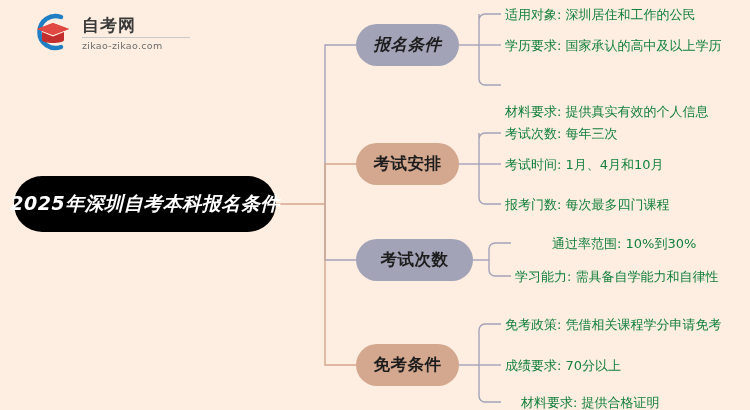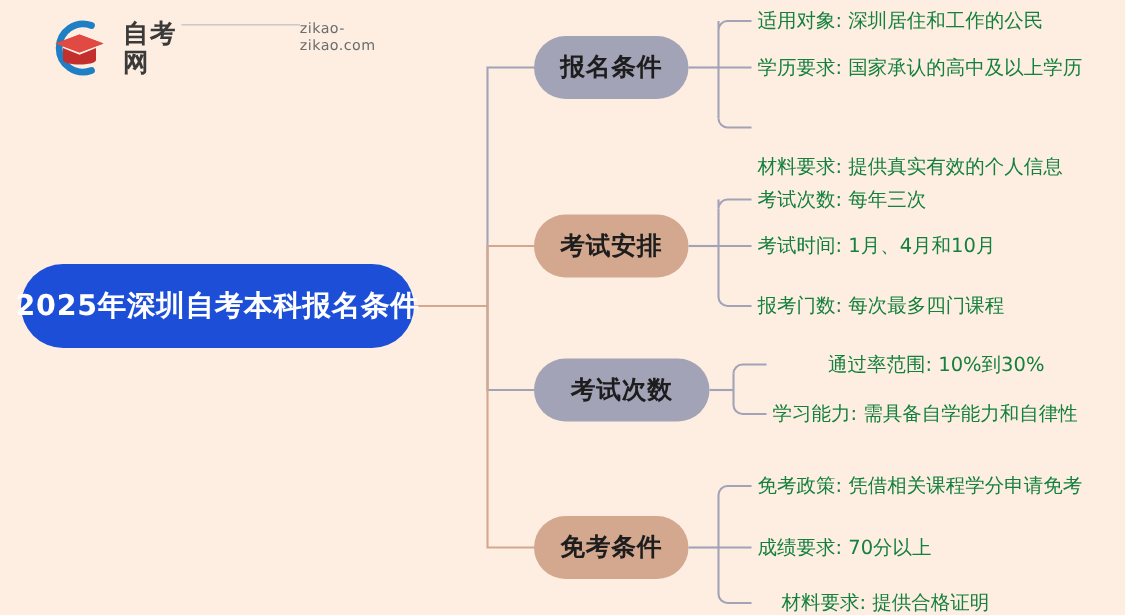--- a/index.html
+++ b/index.html
@@ -27,21 +27,21 @@
     gap: 8px;
   }
   #logo-mark {
     width: 46px;
     height: 44px;
     position: relative;
     flex: none;
   }
   #logo-text {
     display: flex;
-    flex-direction: row;
+    flex-direction: column;
     justify-content: center;
     padding-top: 2px;
   }
   #logo-cn {
     font-size: 17px;
     font-weight: bold;
     color: #3a3a3a;
     letter-spacing: 1px;
     line-height: 19px;
     font-family: "DejaVu Sans", sans-serif;
@@ -154,25 +154,25 @@
   <path d="M489 249 A6 6 0 0 1 495 243 L511 243" fill="none" stroke="#a3a3b8" stroke-width="1.4"></path>
   <path d="M489 270 A6 6 0 0 0 495 276 L511 276" fill="none" stroke="#a3a3b8" stroke-width="1.4"></path>
 
   <path d="M459 365 L479 365" fill="none" stroke="#a3a3b8" stroke-width="1.4"></path>
   <path d="M479 330 L479 396" fill="none" stroke="#a3a3b8" stroke-width="1.4"></path>
   <path d="M479 330 A6 6 0 0 1 485 324 L501 324" fill="none" stroke="#a3a3b8" stroke-width="1.4"></path>
   <path d="M479 365 L501 365" fill="none" stroke="#a3a3b8" stroke-width="1.4"></path>
   <path d="M479 396 A6 6 0 0 0 485 402 L501 402" fill="none" stroke="#a3a3b8" stroke-width="1.4"></path>
 </svg>
 
-<div class="node" id="root-node" style="background: #1d4ed8;">
+<div class="node" id="root-node" style="background: #000000; font-style: italic;">
   <span>2025年深圳自考本科报名条件</span>
 </div>
 
-<div class="node branch-node" id="branch-1" style="left: 356px; top: 24px; width: 103px; background: rgb(163, 163, 184);">
+<div class="node branch-node" id="branch-1" style="left: 356px; top: 24px; width: 103px; background: rgb(163, 163, 184); font-style: italic;">
   <span>报名条件</span>
 </div>
 <div class="node branch-node" id="branch-2" style="left: 356px; top: 143px; width: 103px; background: rgb(212, 167, 143);">
   <span>考试安排</span>
 </div>
 <div class="node branch-node" id="branch-3" style="left: 356px; top: 239px; width: 117px; background: rgb(163, 163, 184);">
   <span>考试次数</span>
 </div>
 <div class="node branch-node" id="branch-4" style="left: 356px; top: 344px; width: 103px; background: rgb(212, 167, 143);">
   <span>免考条件</span>

